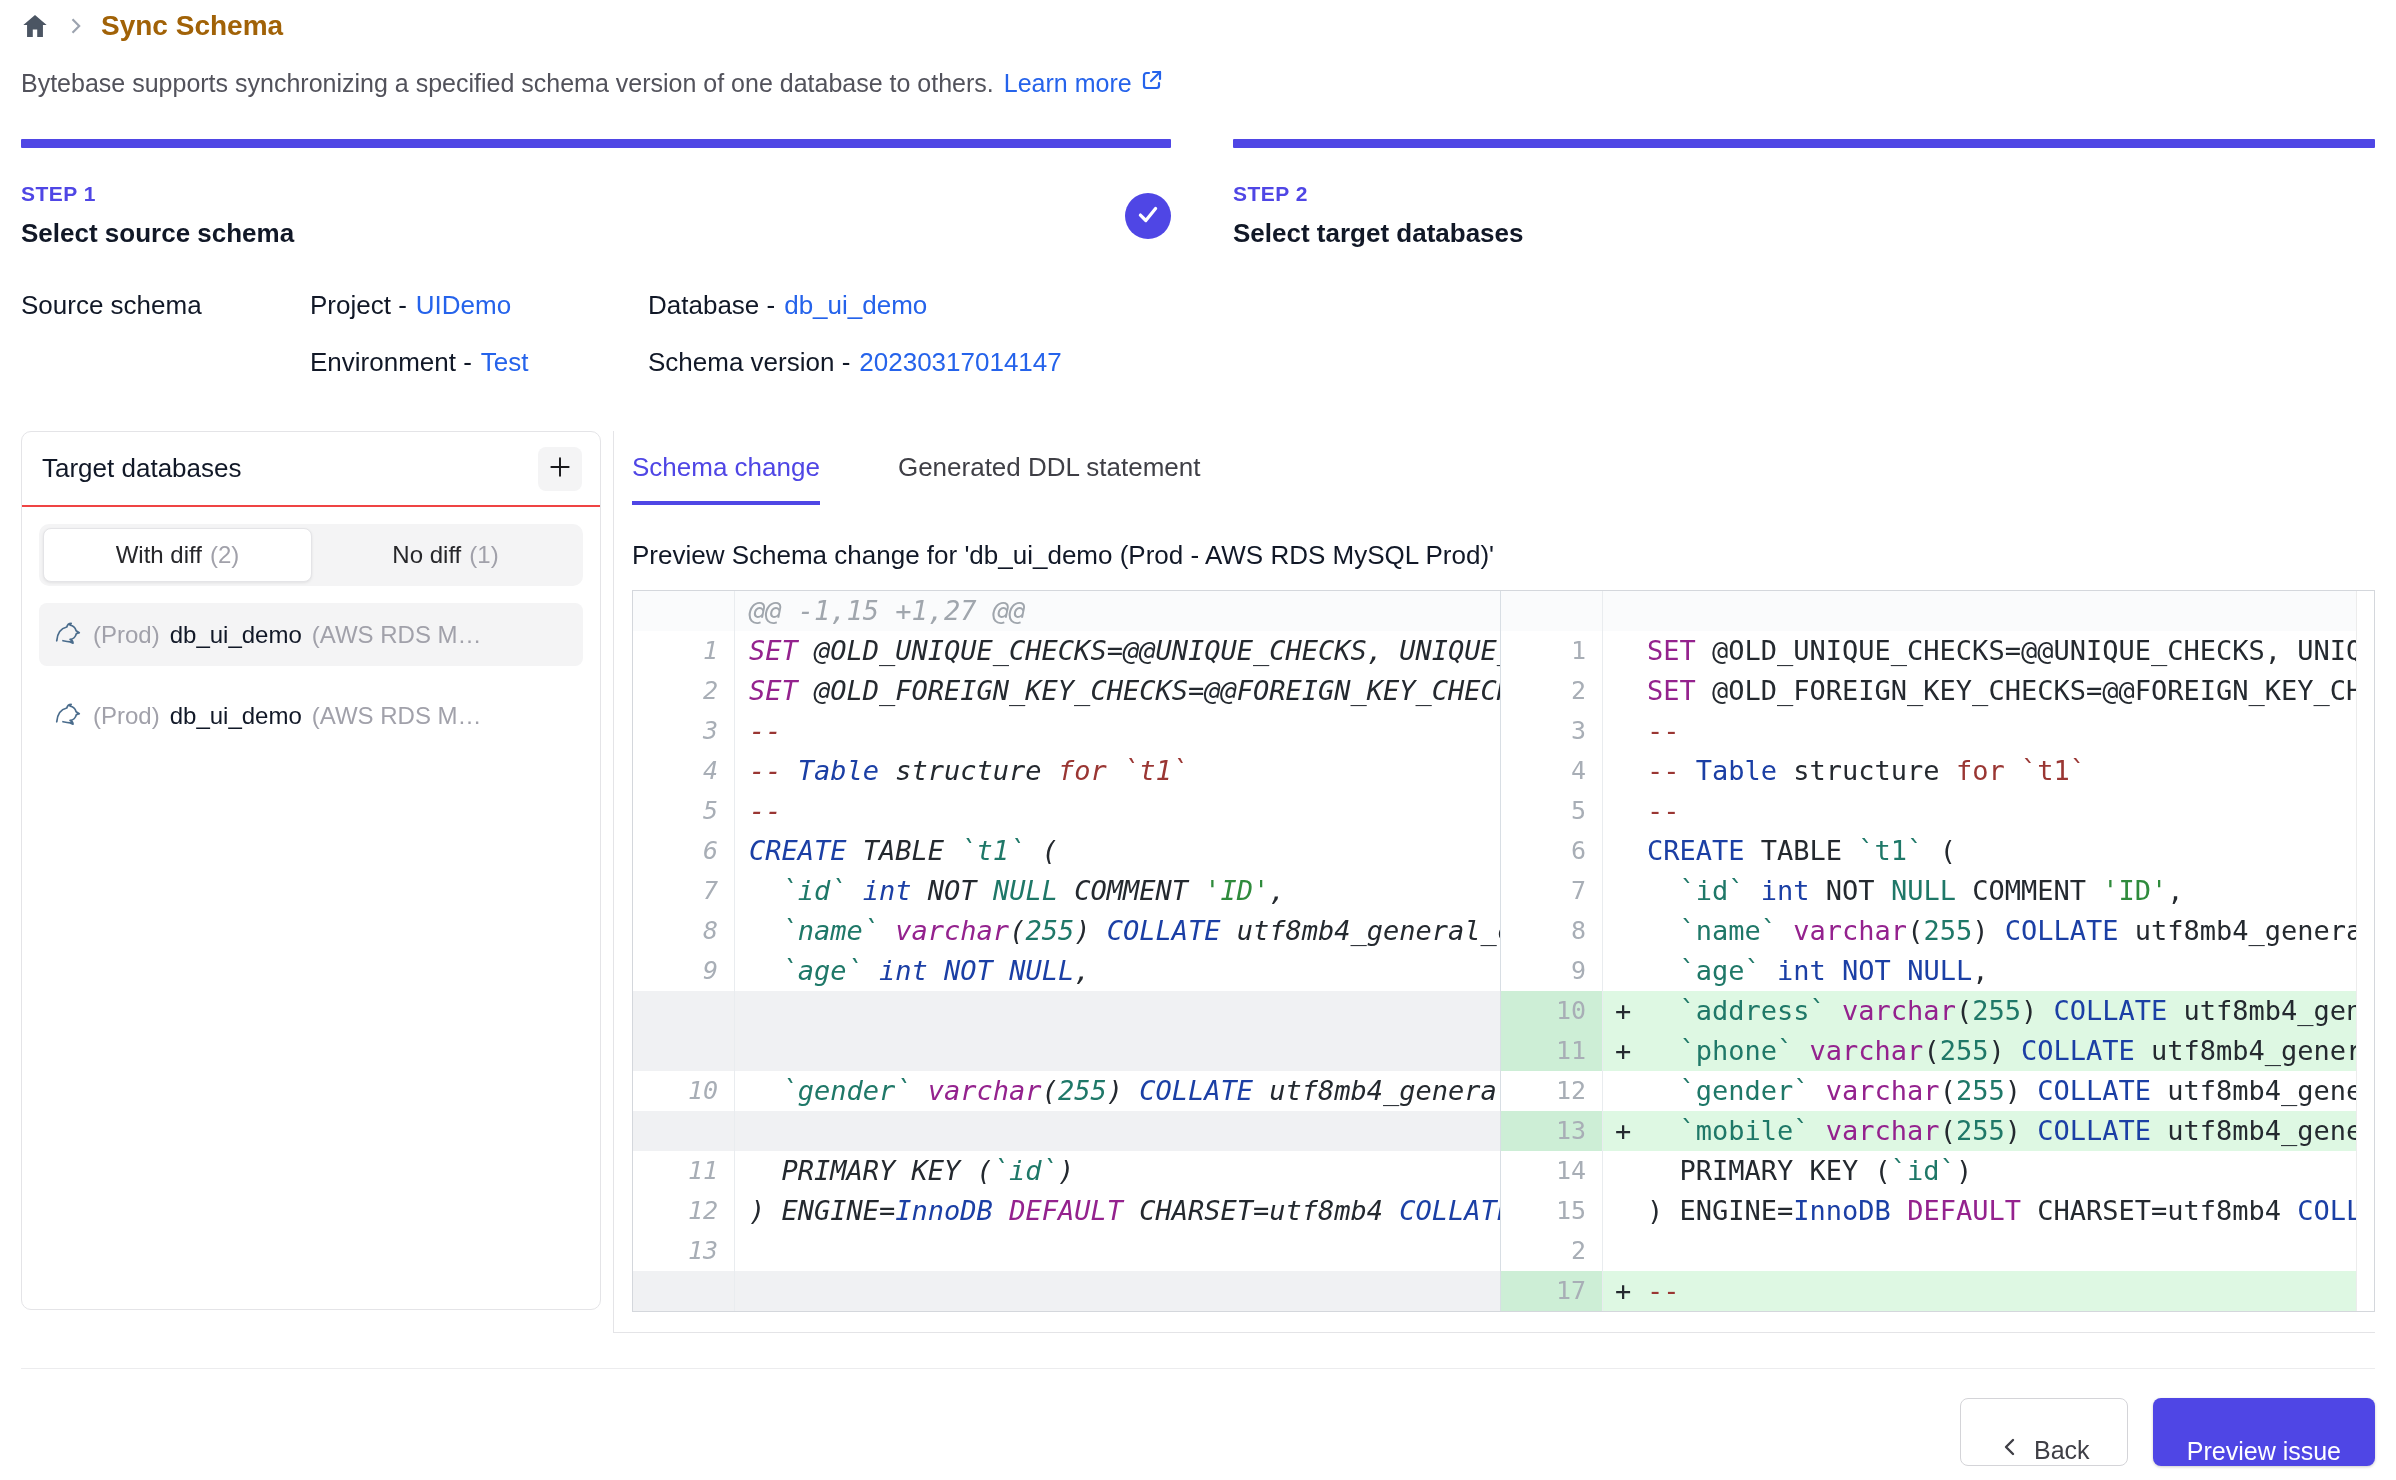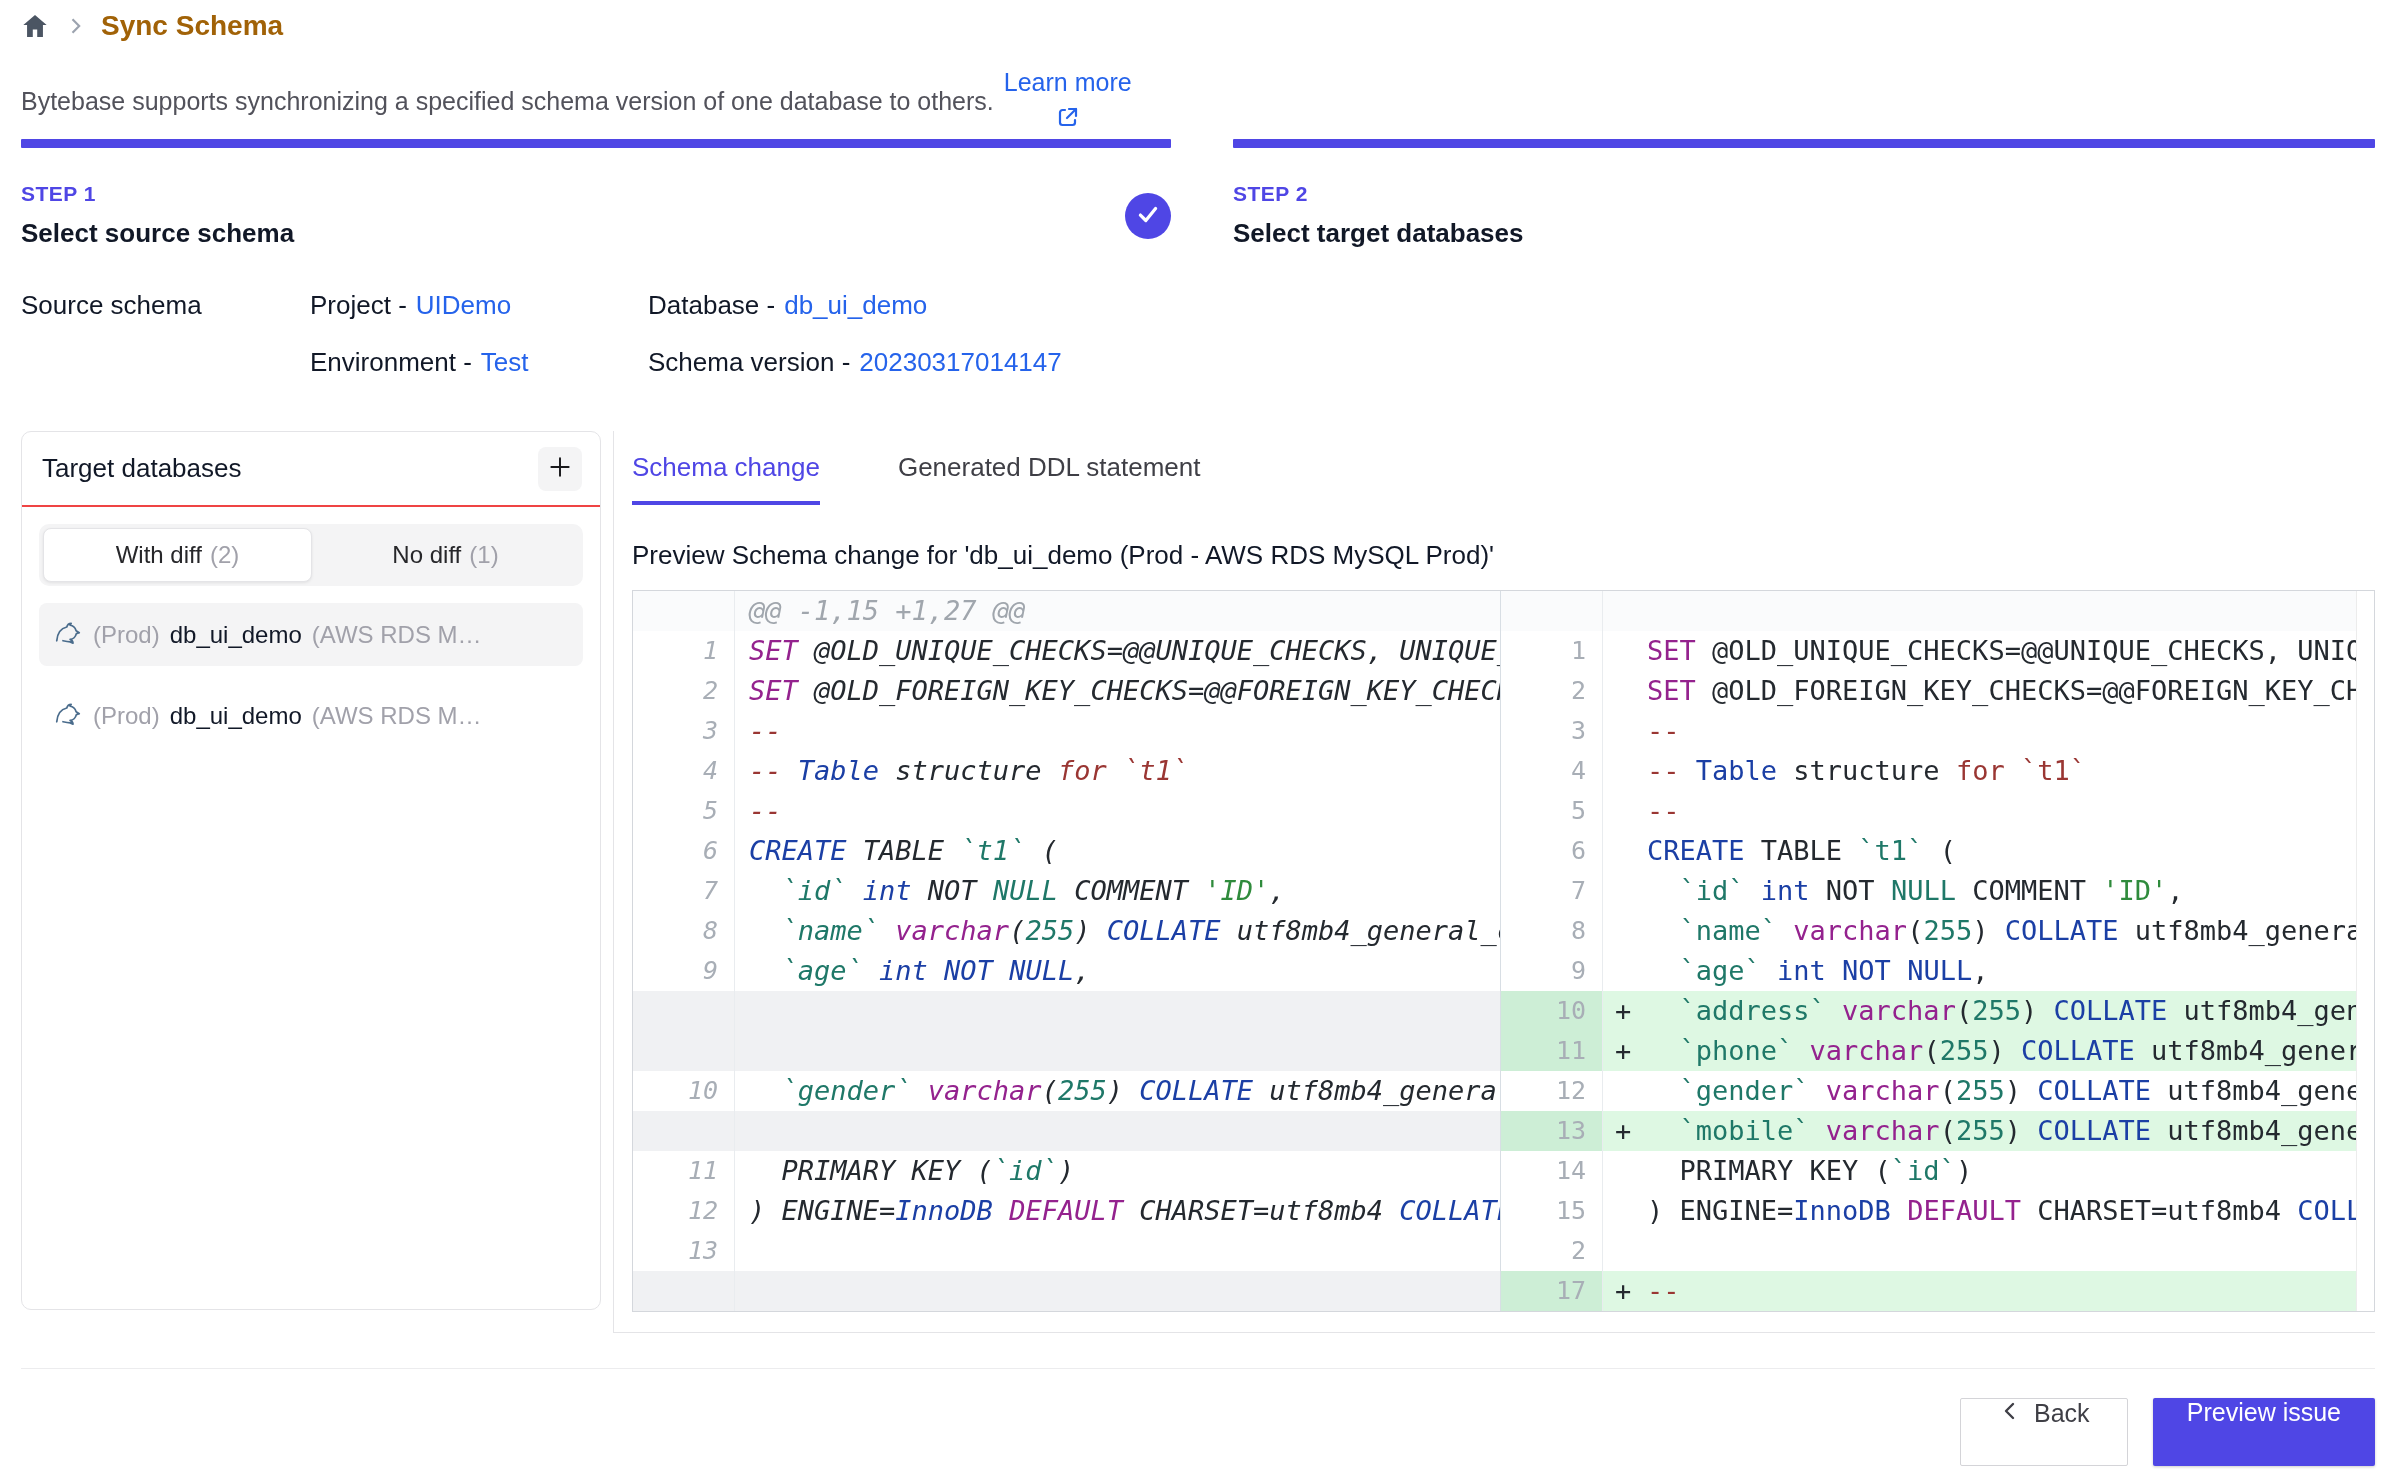--- a/index.html
+++ b/index.html
@@ -8,21 +8,21 @@
   .abs { position:absolute; }
 
   
   #breadcrumb { left:21px; top:10px; display:flex; align-items:center; gap:16px; }
   #breadcrumb svg { display:block; }
   .crumb-title { font-size:28px; font-weight:600; color:#a16207; }
 
   
   #desc { left:21px; top:68px; font-size:25px; color:#52525b; display:flex; align-items:center; gap:10px; }
   .link { color:#2563eb; cursor:pointer; }
-  .learn-more { display:flex; align-items:center; gap:8px; font-size:25px;flex-direction:column; }
+  .learn-more { display:flex; align-items:center; gap:8px; font-size:25px; }
 
   
   .stepbar { top:139px; height:9px; background:#4f46e5; border-radius:1px; }
   #bar1 { left:21px; width:1150px; }
   #bar2 { left:1233px; width:1142px; }
 
   .step-label { font-size:21px; font-weight:700; color:#4f46e5; letter-spacing:.5px; }
   .step-title { font-size:26px; font-weight:600; color:#111827; margin-top:12px; }
   #step1 { left:21px; top:182px; }
   #step2 { left:1233px; top:182px; }
@@ -87,22 +87,22 @@
   .row-added .gut { background:#cdeed6; }
   .row-added .codecell { background:#def8e3; }
   .vtrack { position:absolute; right:0; top:0; bottom:0; width:18px; border-left:1px solid #ececec; background:#fff; }
 
   .tok-p { color:#24292f; } .tok-k { color:#94228e;margin-top:32px; } .tok-b { color:#1b3fa5; }
   .tok-t { color:#1f7868; } .tok-r { color:#9a3633; } .tok-g { color:#2f8b3c; }
   .tok-hdr { color:#a0a6ad; }
 
   
   #footer { right:21px; top:1398px; display:flex; gap:25px; }
-  .btn { height:68px; border-radius:2px; font-size:25px; font-weight:500; display:flex;
-    align-items:flex-start; justify-content:center; cursor:pointer; }
+  .btn { height:68px; border-radius:8px; font-size:25px; font-weight:500; display:flex;
+    align-items:flex-end; justify-content:center; cursor:pointer; }
   #back-btn { width:168px; background:#fff; border:1px solid #d4d4d8; color:#3f3f46; gap:12px; }
   #preview-btn { padding:0 34px; background:#4f46e5; border:none; color:#fff;
     box-shadow:0 1px 3px rgba(0,0,0,.2); }
 </style>
 </head>
 <body>
 
 <div class="abs" id="breadcrumb">
   <span>
     <svg width="28" height="28" viewBox="0 0 24 24" fill="#4b5563">

